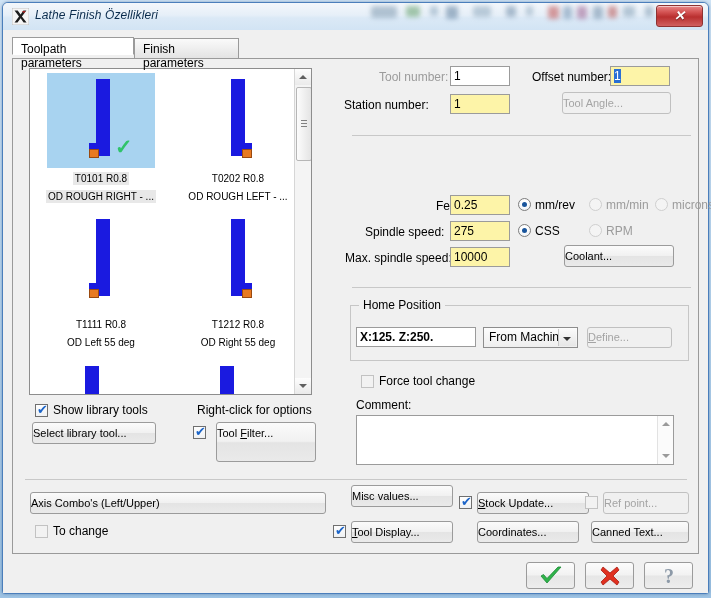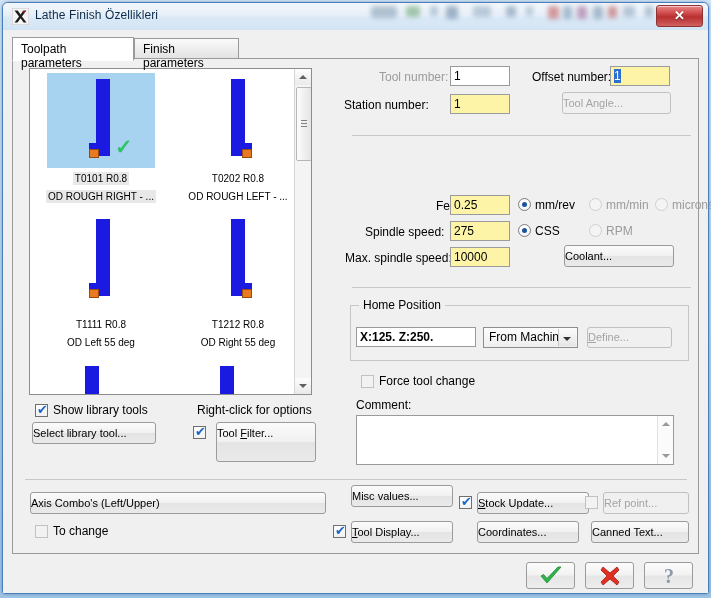--- a/index.html
+++ b/index.html
@@ -23,20 +23,21 @@
     background: #f0f0f0;
     box-shadow: 0 0 3px rgba(40,80,130,.5);
   }
   #titlebar {
     position: relative;
     height: 27px;
     border-radius: 5px 5px 0 0;
     background: linear-gradient(180deg,#f3f7fb 0%, #e6eff8 45%, #dbe9f6 55%, #d2e4f4 100%);
     border-bottom: 1px solid #a8c3de;
     overflow: hidden;
+    font-style: italic;
   }
   
   .ghost { position:absolute; top:3px; border-radius:2px; filter: blur(2.4px); opacity:.55;}
   #title-icon {
     position: absolute; left: 9px; top: 5px;
     width: 17px; height: 17px;
   }
   #title-text {
     position: absolute; left: 32px; top: 5px;
     font-size: 12px; color: #0b2c4d;
@@ -73,21 +74,21 @@
     height: 21px; box-sizing: border-box;
     border: 1px solid #9a9a9a;
     font-size: 12px; color: #000;
     padding: 3px 8px 0 8px;
     cursor: pointer;
   }
   .tab.active {
     background: #fff;
     border-bottom-color: #fff;
     z-index: 3;
-    top: -1px; height: 24px;
+    top: -1px; height: 18px;
     padding-top: 4px;
   }
   .tab.inactive {
     background: linear-gradient(180deg,#fafafa,#e3e3e3);
     z-index: 1;
   }
 
   #tabpage {
     position: absolute;
     left: 9px; top: 28px;

